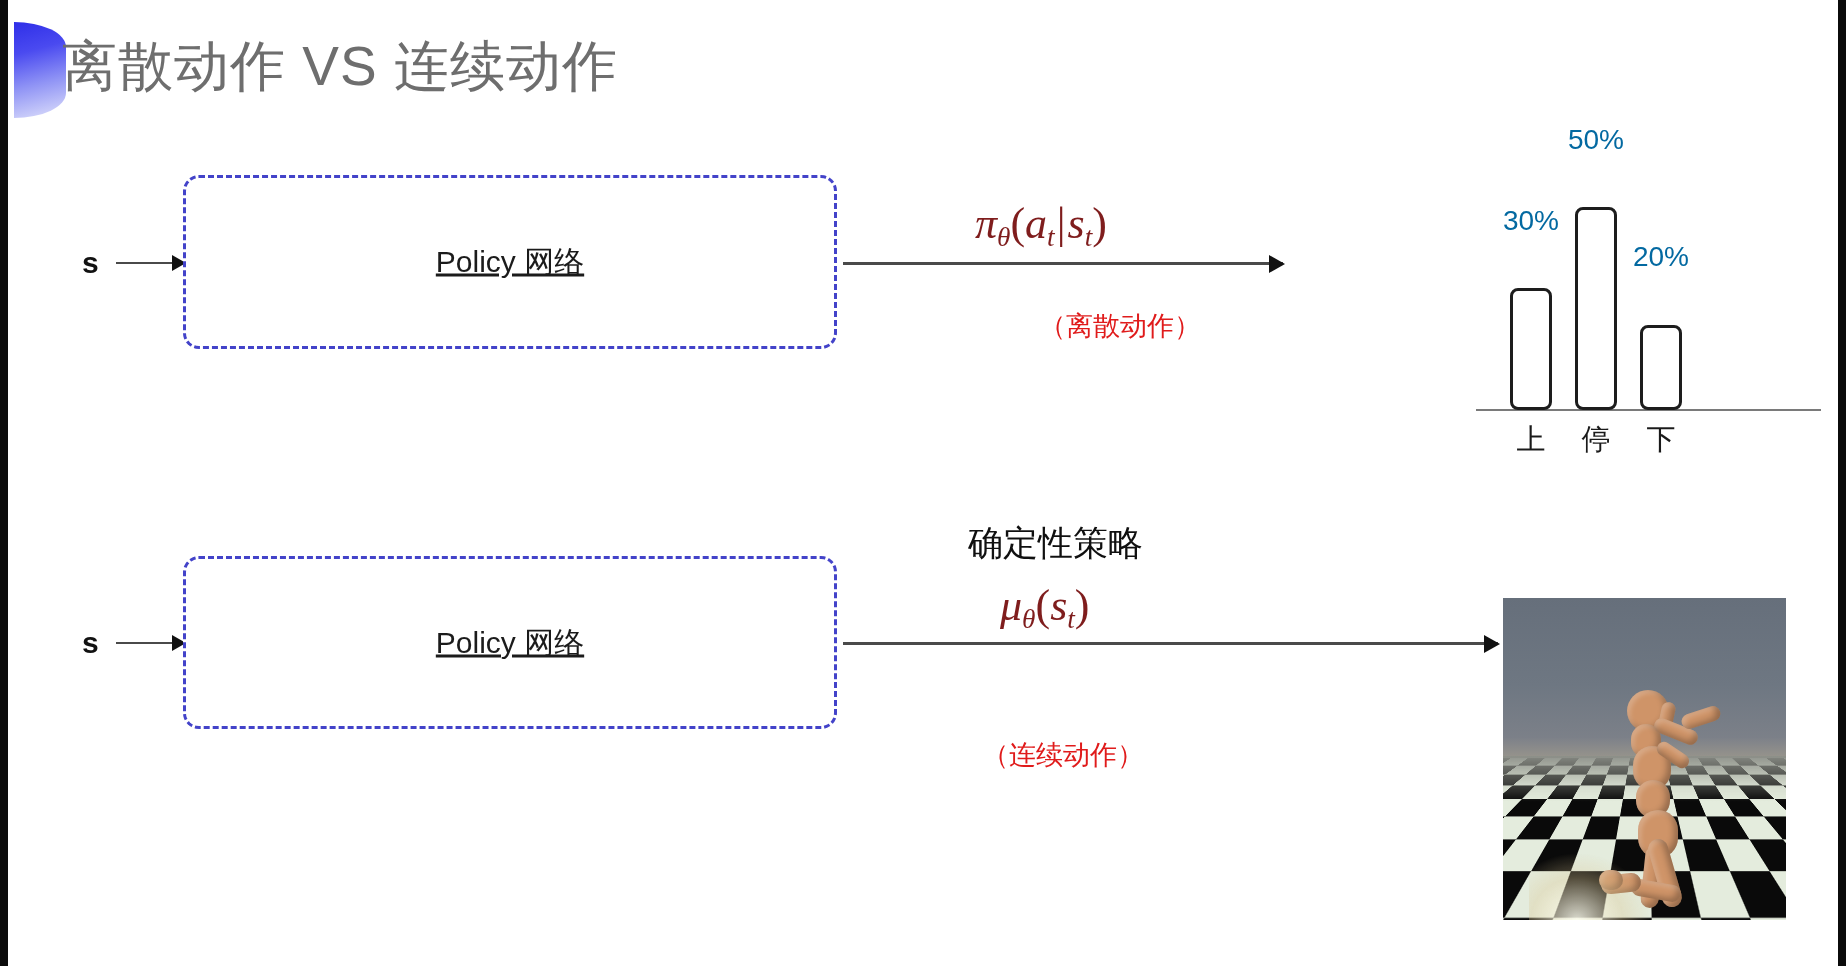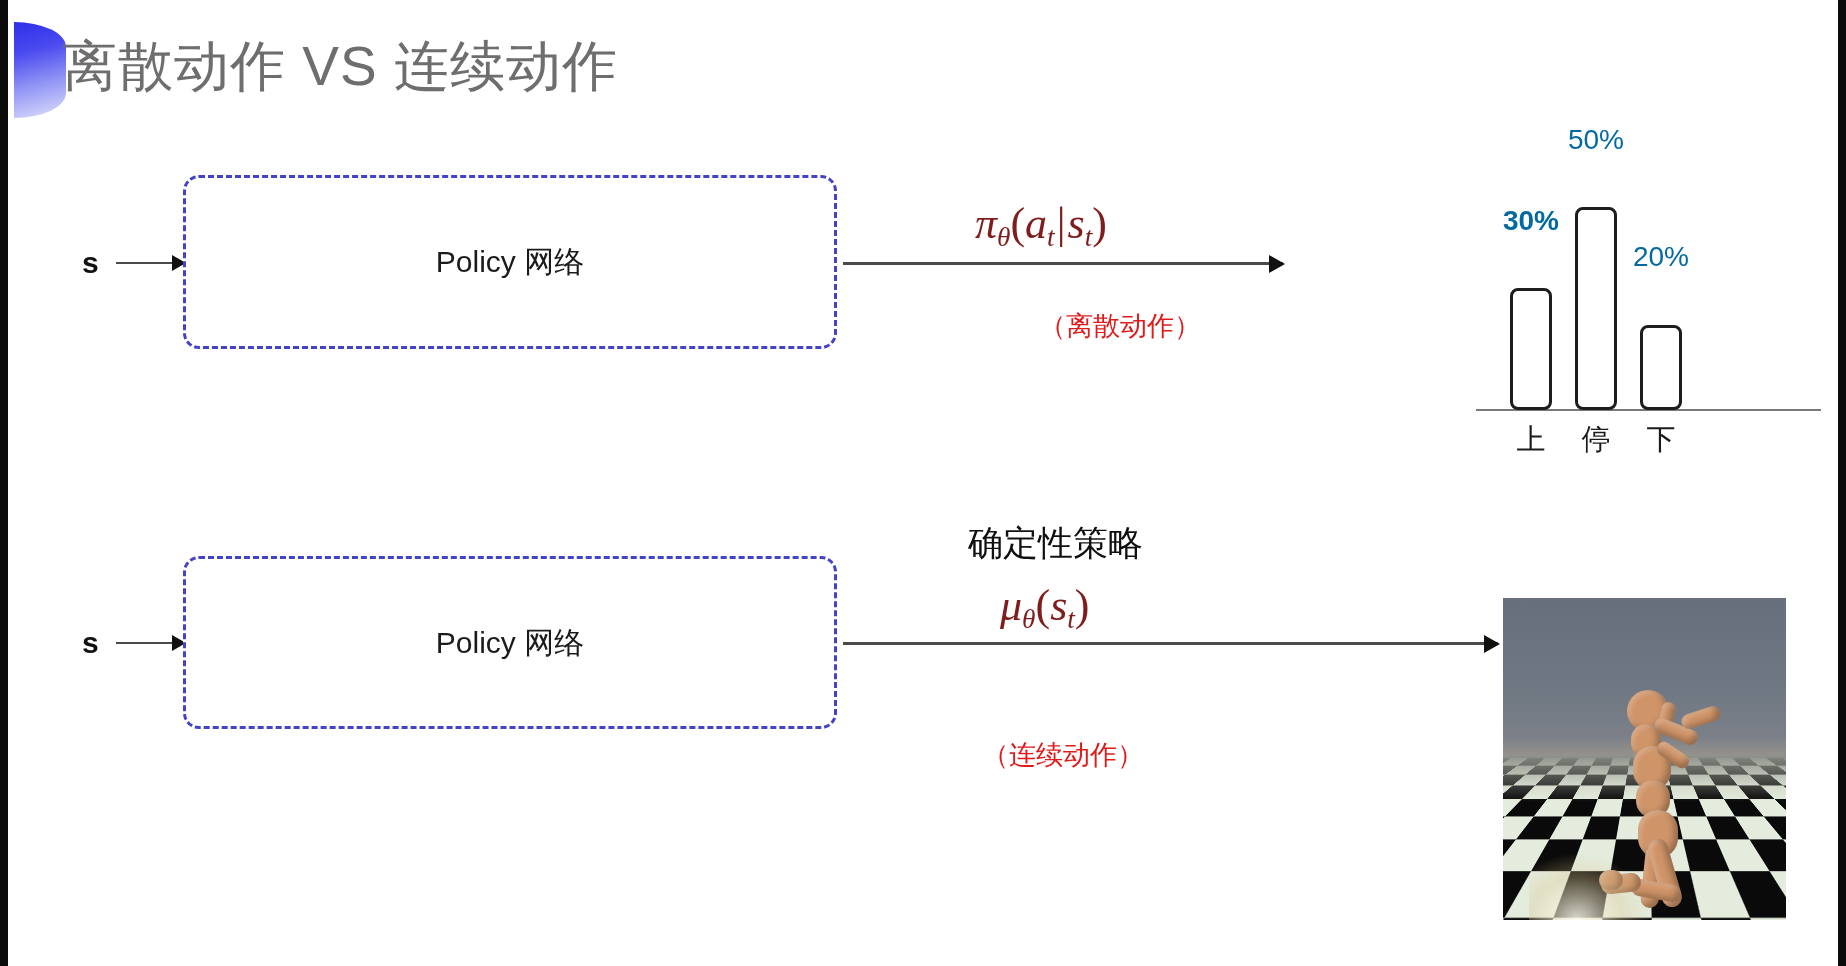--- a/index.html
+++ b/index.html
@@ -61,20 +61,21 @@
   .policy-box .policy-label {
     position: absolute;
     left: 0;
     right: 0;
     top: 50%;
     transform: translateY(-50%);
     text-align: center;
     font-size: 30px;
     color: #1b1b1b;
     white-space: nowrap;
+    text-decoration: underline;
   }
 
   .s-label {
     position: absolute;
     font-size: 30px;
     font-weight: bold;
     color: #111111;
   }
 
   .arrow {
@@ -251,21 +252,21 @@
   <div class="formula" style="left:975px; top:198px;">
     <span>π</span><span class="sub">θ</span><span class="paren">(</span><span>a</span><span class="sub">t</span><span class="bar">|</span><span>s</span><span class="sub">t</span><span class="paren">)</span>
   </div>
 
   <div class="note-red" style="left:1039px; top:308px;">（离散动作）</div>
 
   <div id="bar-chart">
     <div class="baseline"></div>
 
     <div class="bar" style="left:40px; width:42px; height:122px;"></div>
-    <div class="bar-value" style="left:20px; top:109px; width:82px;font-weight:bold;">30%</div>
+    <div class="bar-value" style="left:20px; top:109px; width:82px;">30%</div>
     <div class="bar-cat" style="left:20px; width:82px;">上</div>
 
     <div class="bar" style="left:105px; width:42px; height:203px;"></div>
     <div class="bar-value" style="left:85px; top:28px; width:82px;">50%</div>
     <div class="bar-cat" style="left:85px; width:82px;">停</div>
 
     <div class="bar" style="left:170px; width:42px; height:85px;"></div>
     <div class="bar-value" style="left:150px; top:145px; width:82px;">20%</div>
     <div class="bar-cat" style="left:150px; width:82px;">下</div>
   </div>

